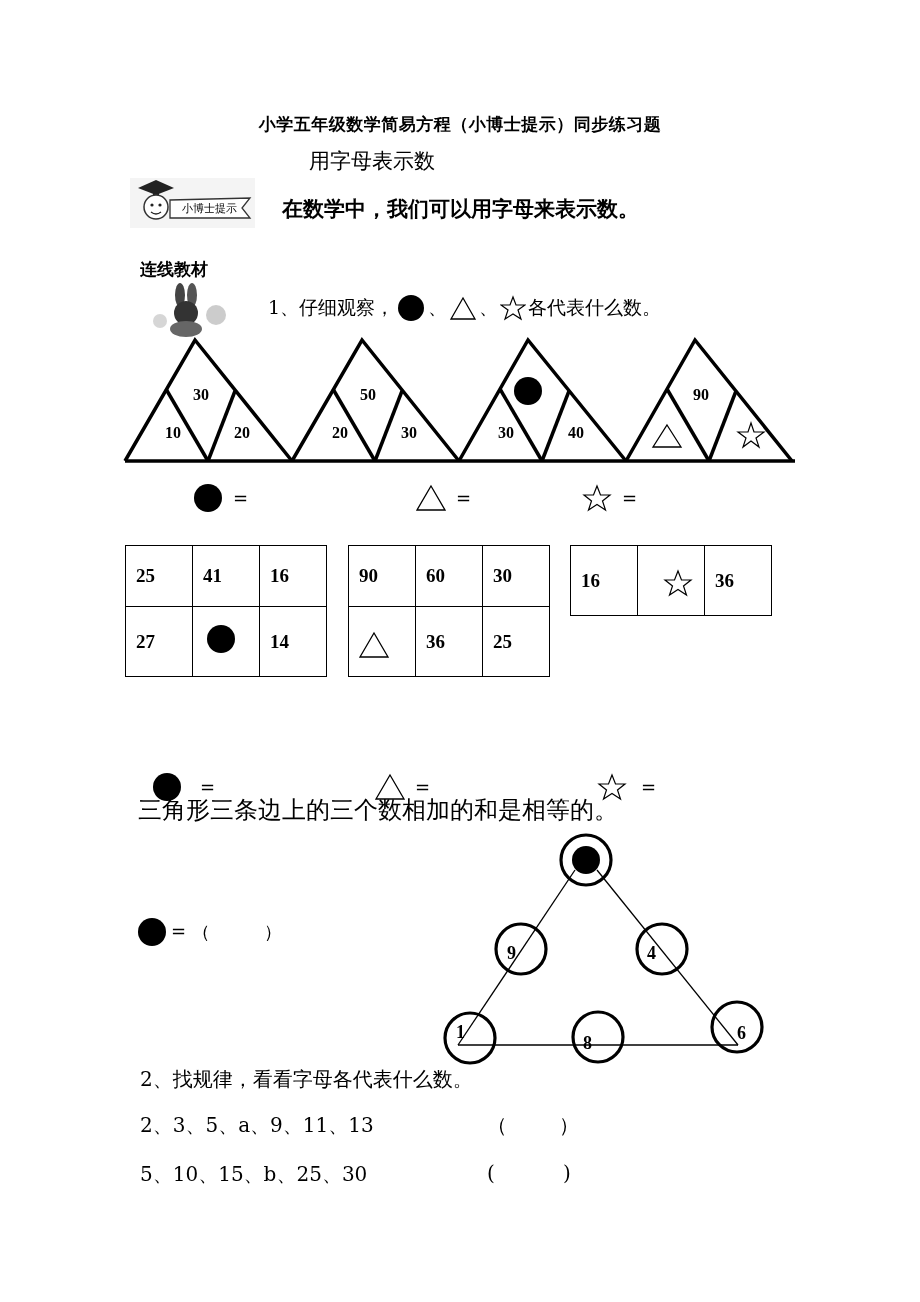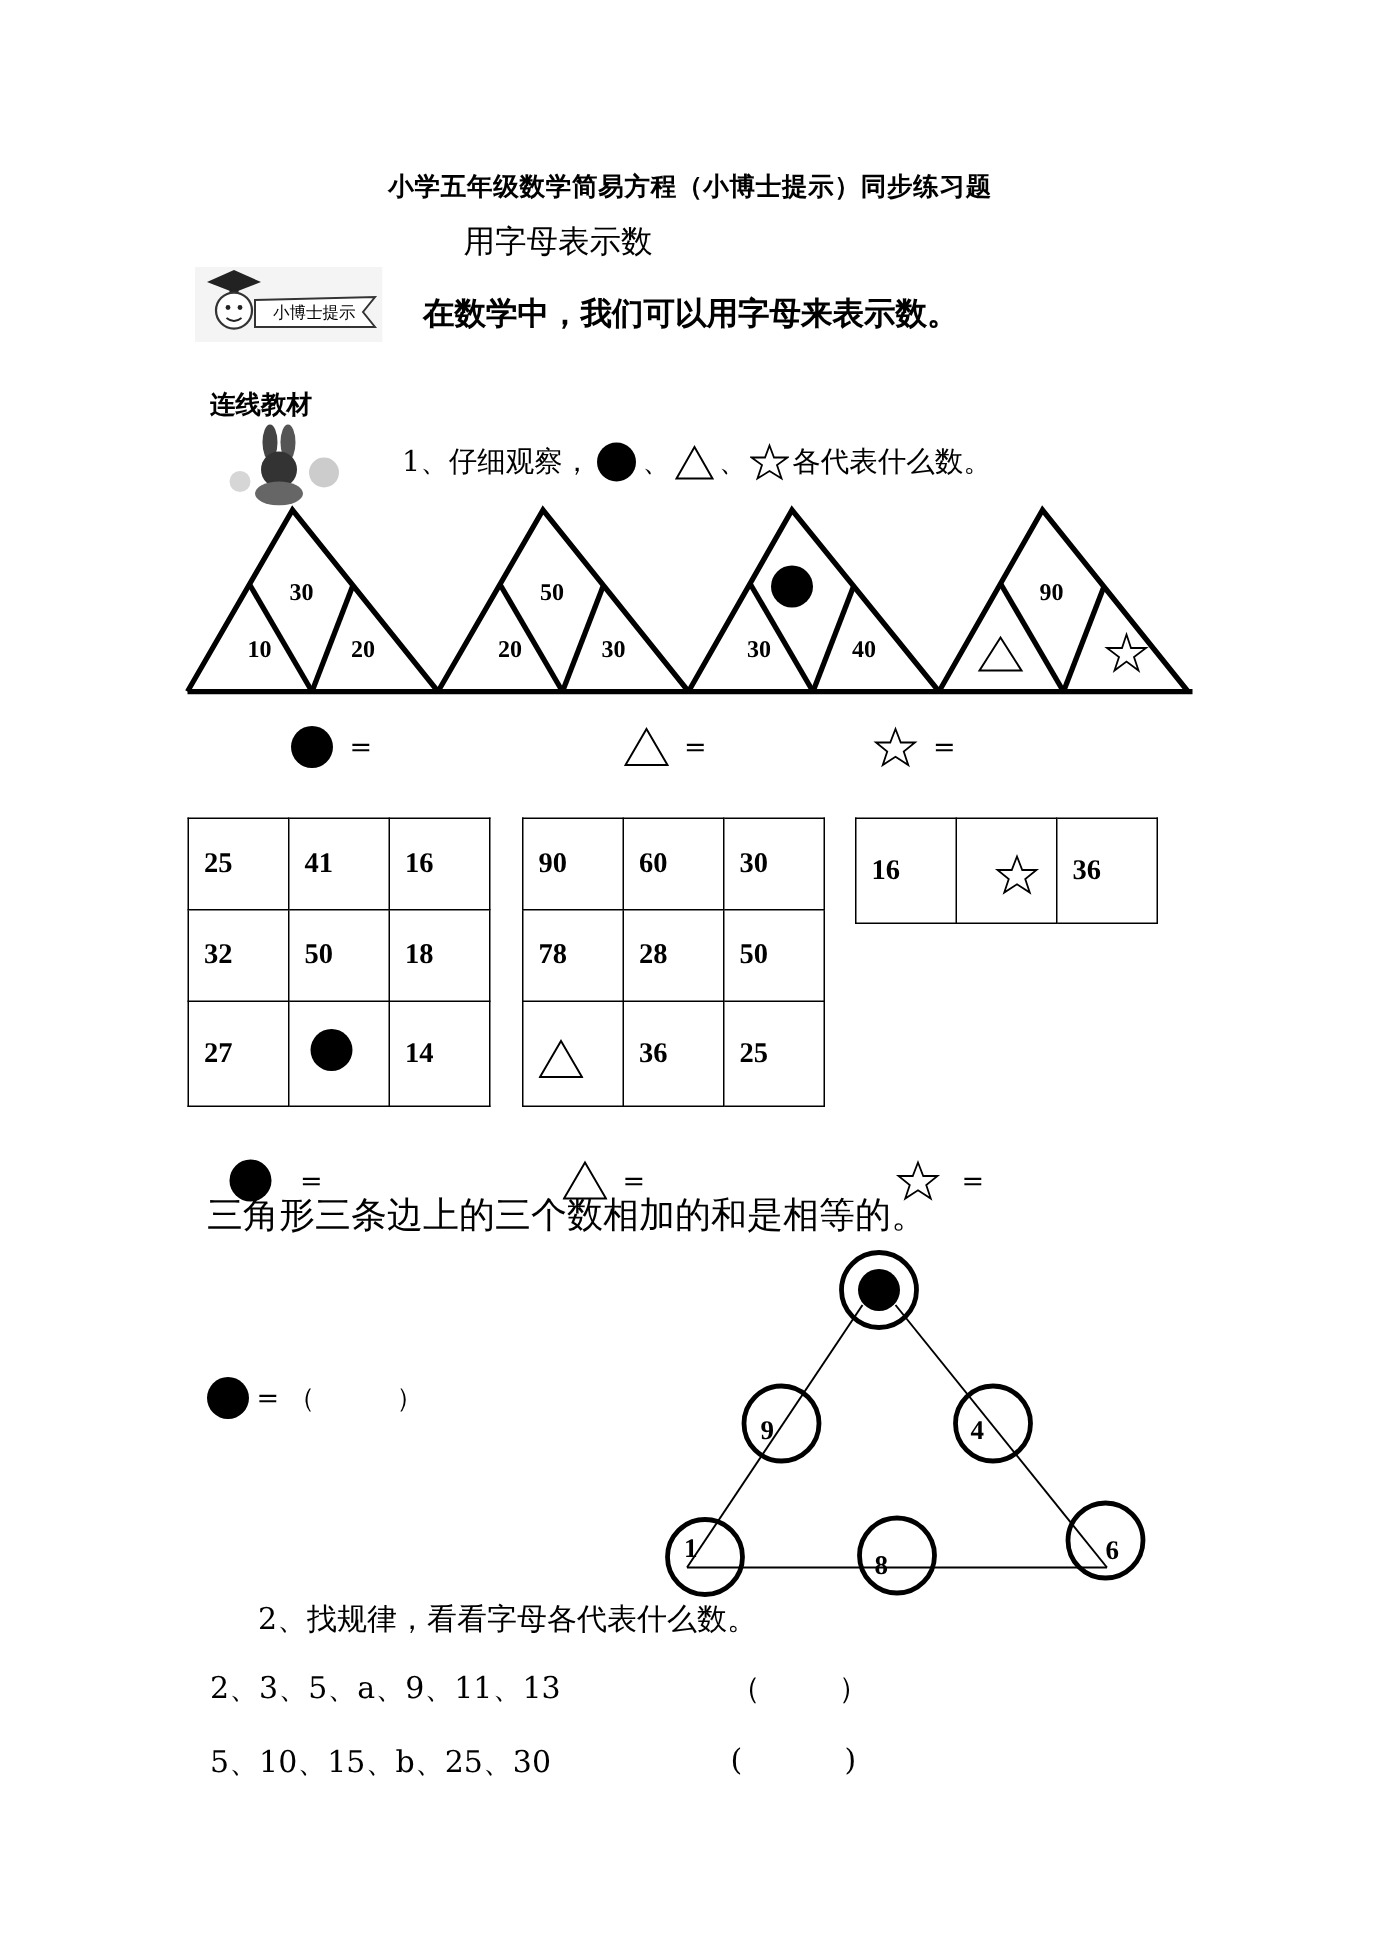--- a/index.html
+++ b/index.html
@@ -15,21 +15,21 @@
   .illus { left:140px; top:258px; width:100px; height:80px; }
   .q1 { left:268px; top:293px; font-size:19px; display:flex; align-items:center; }
   .q1 svg { margin:0 2px; }
   .eq { font-size:18px; display:flex; align-items:center; gap:10px; }
   .grid { border-collapse:collapse; position:absolute; }
   .grid td { border:1.5px solid #000; width:67px; height:61px; padding:0 0 0 10px;
              font-weight:bold; font-size:19px; font-family:"Liberation Serif","DejaVu Serif",serif;
              vertical-align:middle; box-sizing:border-box; }
   .grid tr:last-child td { height:70px; }
   .rule { left:138px; top:794px; font-size:24px; }
-  .q2 { left:140px; top:1066px; font-size:20px;margin-left:32px; }
+  .q2 { left:140px; top:1066px; font-size:20px; }
   .seq { font-size:20px; }
   .paren { font-size:20px; }
   svg text { font-family:"Liberation Serif","DejaVu Serif",serif; font-weight:bold; }
 </style>
 </head>
 <body>
 
 <div class="abs title">小学五年级数学简易方程（小博士提示）同步练习题</div>
 <div class="abs subtitle">用字母表示数</div>
 
@@ -132,45 +132,35 @@
 </div>
 
 <table class="grid" style="left:125px;top:545px;">
   <tbody>
       <tr>
         <td>25</td>
         <td>41</td>
         <td>16</td>
       </tr>
   <tr>
-        <td>32</td>
-        <td>50</td>
-        <td>18</td>
-      </tr>
-  <tr>
         <td>27</td>
         <td><svg width="30" height="30" style="margin-left:3px">
             <circle cx="15" cy="15" r="14" fill="#000"></circle>
           </svg></td>
         <td>14</td>
       </tr>
 </tbody>
   </table>
 
 <table class="grid" style="left:348px;top:545px;">
   <tbody>
       <tr>
         <td>90</td>
         <td>60</td>
         <td>30</td>
-      </tr>
-  <tr>
-        <td>78</td>
-        <td>28</td>
-        <td>50</td>
       </tr>
   <tr>
         <td><svg width="30" height="28" style="margin-top:12px">
             <polygon points="15,2 29,26 1,26" fill="none" stroke="#000" stroke-width="1.3"></polygon>
           </svg></td>
         <td>36</td>
         <td>25</td>
       </tr>
 </tbody>
   </table>

